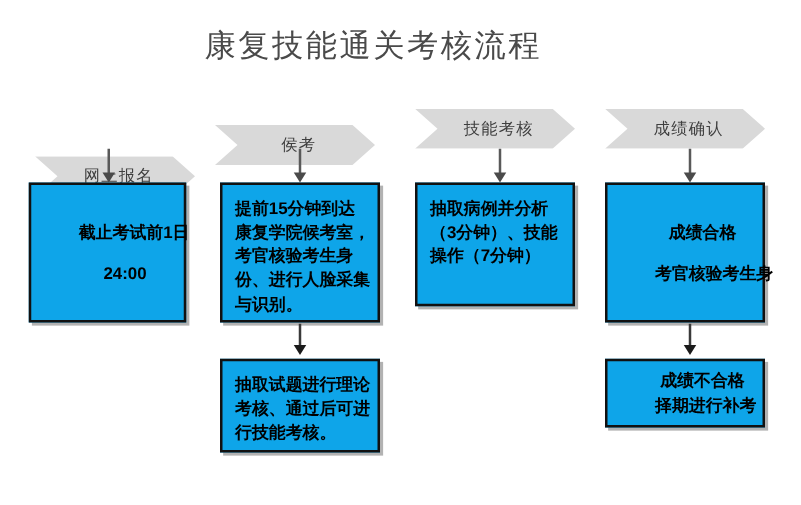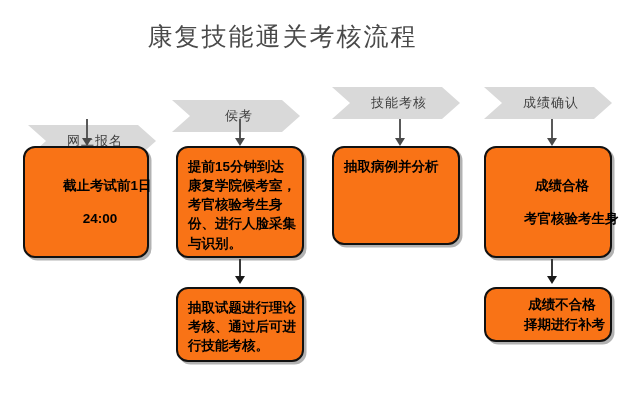--- a/index.html
+++ b/index.html
@@ -10,21 +10,21 @@
   body {
     width: 641px;
     height: 404px;
     position: relative;
     font-family: "Liberation Sans", "DejaVu Sans", sans-serif;
     overflow: hidden;
   }
 
   #page-title {
     position: absolute;
-    left: 0;
+    left: 16px;
     top: 20px;
     width: 565px;
     text-align: center;
     font-family: "Liberation Serif", "DejaVu Serif", serif;
     font-size: 25px;
     font-weight: 400;
     color: #4a4a4a;
     letter-spacing: 2px;
     white-space: nowrap;
   }
@@ -46,23 +46,23 @@
     font-size: 13px;
     color: #3f3f3f;
     letter-spacing: 1px;
     padding-left: 6px;
     white-space: nowrap;
   }
 
   
   .box {
     position: absolute;
-    background: #f97316;
+    background: #0ea5e9;
     border: 2.5px solid #111111;
-    border-radius: 12px;
+    border-radius: 0;
     box-shadow: 2.5px 2.5px 0 0 rgba(0,0,0,0.30);
     box-sizing: border-box;
     display: flex;
     flex-direction: column;
     justify-content: flex-start;
     padding: 9px 10px 6px 10px;
   }
   .box.center-v { justify-content: center; padding-top: 6px; }
   .box-line {
     font-family: "Liberation Sans", "DejaVu Sans", sans-serif;
@@ -135,20 +135,22 @@
 <div class="box" style="left:176px; top:146px; width:128px; height:112px;">
   <div class="box-line left">提前15分钟到达</div>
   <div class="box-line left">康复学院候考室，</div>
   <div class="box-line left">考官核验考生身</div>
   <div class="box-line left">份、进行人脸采集</div>
   <div class="box-line left">与识别。</div>
 </div>
 
 <div class="box" style="left:332px; top:146px; width:128px; height:99px;">
   <div class="box-line left">抽取病例并分析</div>
+  <div class="box-line left">（3分钟）、技能</div>
+  <div class="box-line left">操作（7分钟）</div>
 </div>
 
 <div class="box center-v" style="left:484px; top:146px; width:128px; height:112px;">
   <div class="box-line center">成绩合格</div>
   <div class="box-line spacer"></div>
   <div class="box-line center">考官核验考生身</div>
 </div>
 
 <div class="conn conn-dark" style="left:239px; top:259px; height:20px;"></div>
 <div class="conn-head conn-head-dark" style="left:235px; top:276px;"></div>

